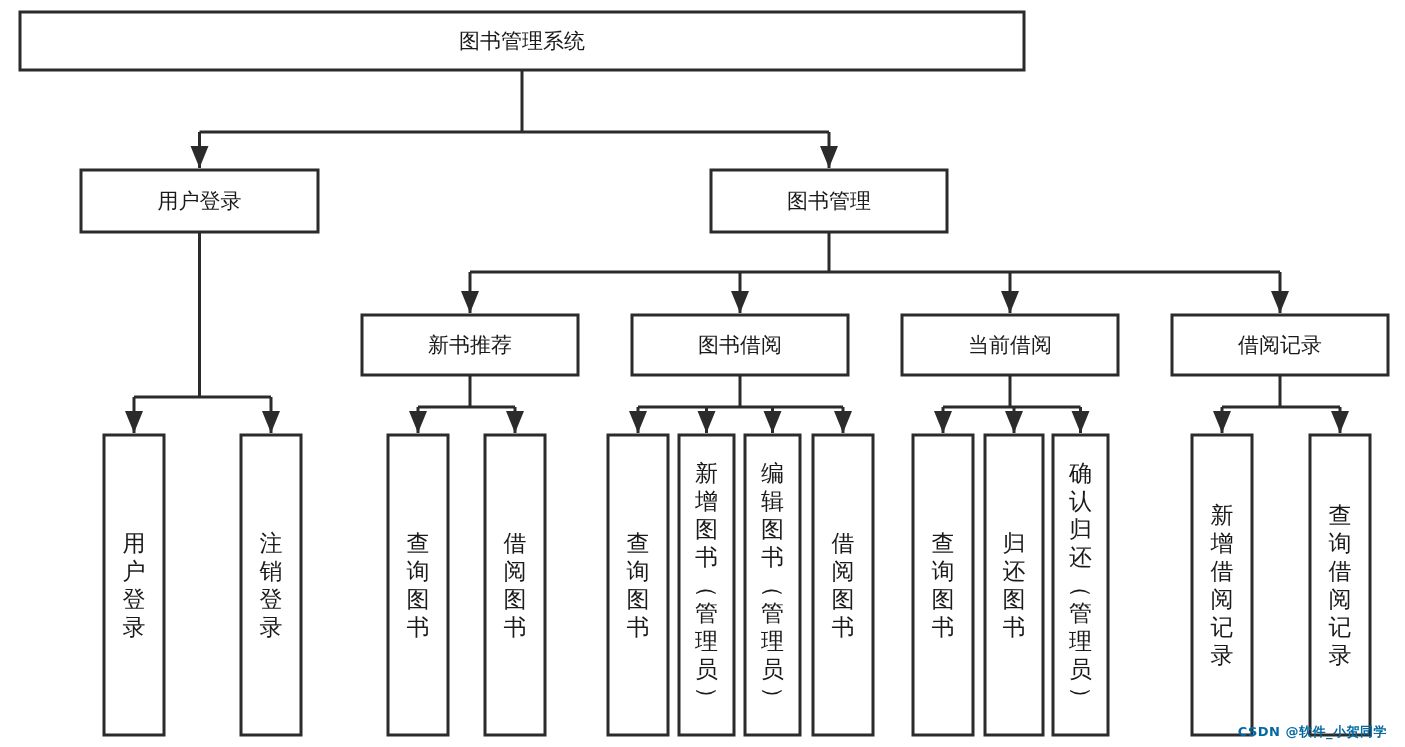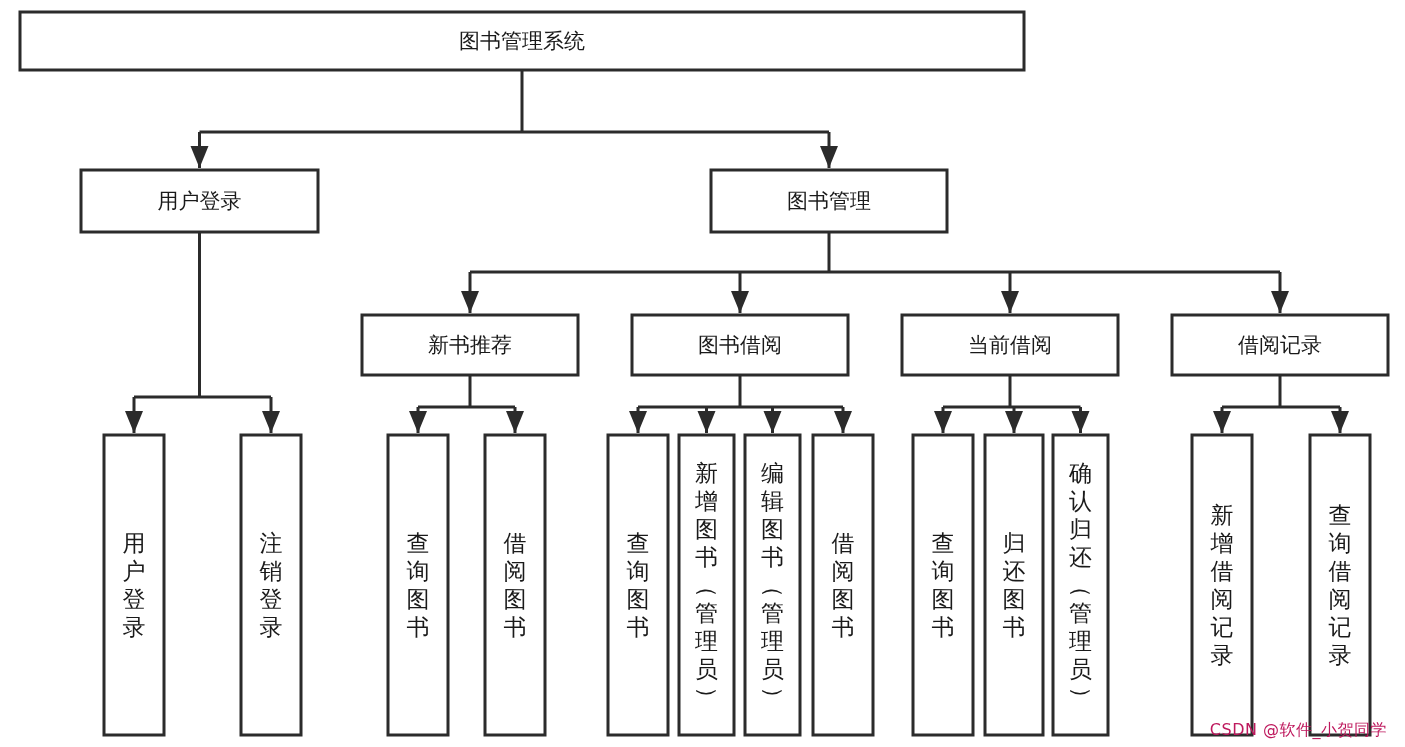--- a/index.html
+++ b/index.html
@@ -52,25 +52,26 @@
     font-family: "DejaVu Sans", "Liberation Sans", sans-serif;
     font-size: 23px;
     fill: #1a1a1a;
     text-anchor: middle;
   }
   .watermark {
     position: absolute;
     right: 18px;
     bottom: 6px;
     font-family: "DejaVu Sans", "Liberation Sans", sans-serif;
-    font-size: 16px;
-    color: #be185d;
+    font-size: 13px;
+    color: #0369a1;
     letter-spacing: 0.5px;
     white-space: nowrap;
     user-select: none;
+    font-weight: bold;
   }
 </style>
 </head>
 <body>
 
 <div id="diagram-root">
 
   <svg class="diagram" viewBox="0 0 1405 747">
     <g id="connectors-layer">
         <line x1="522" y1="70" x2="522" y2="132" class="connector"></line>

